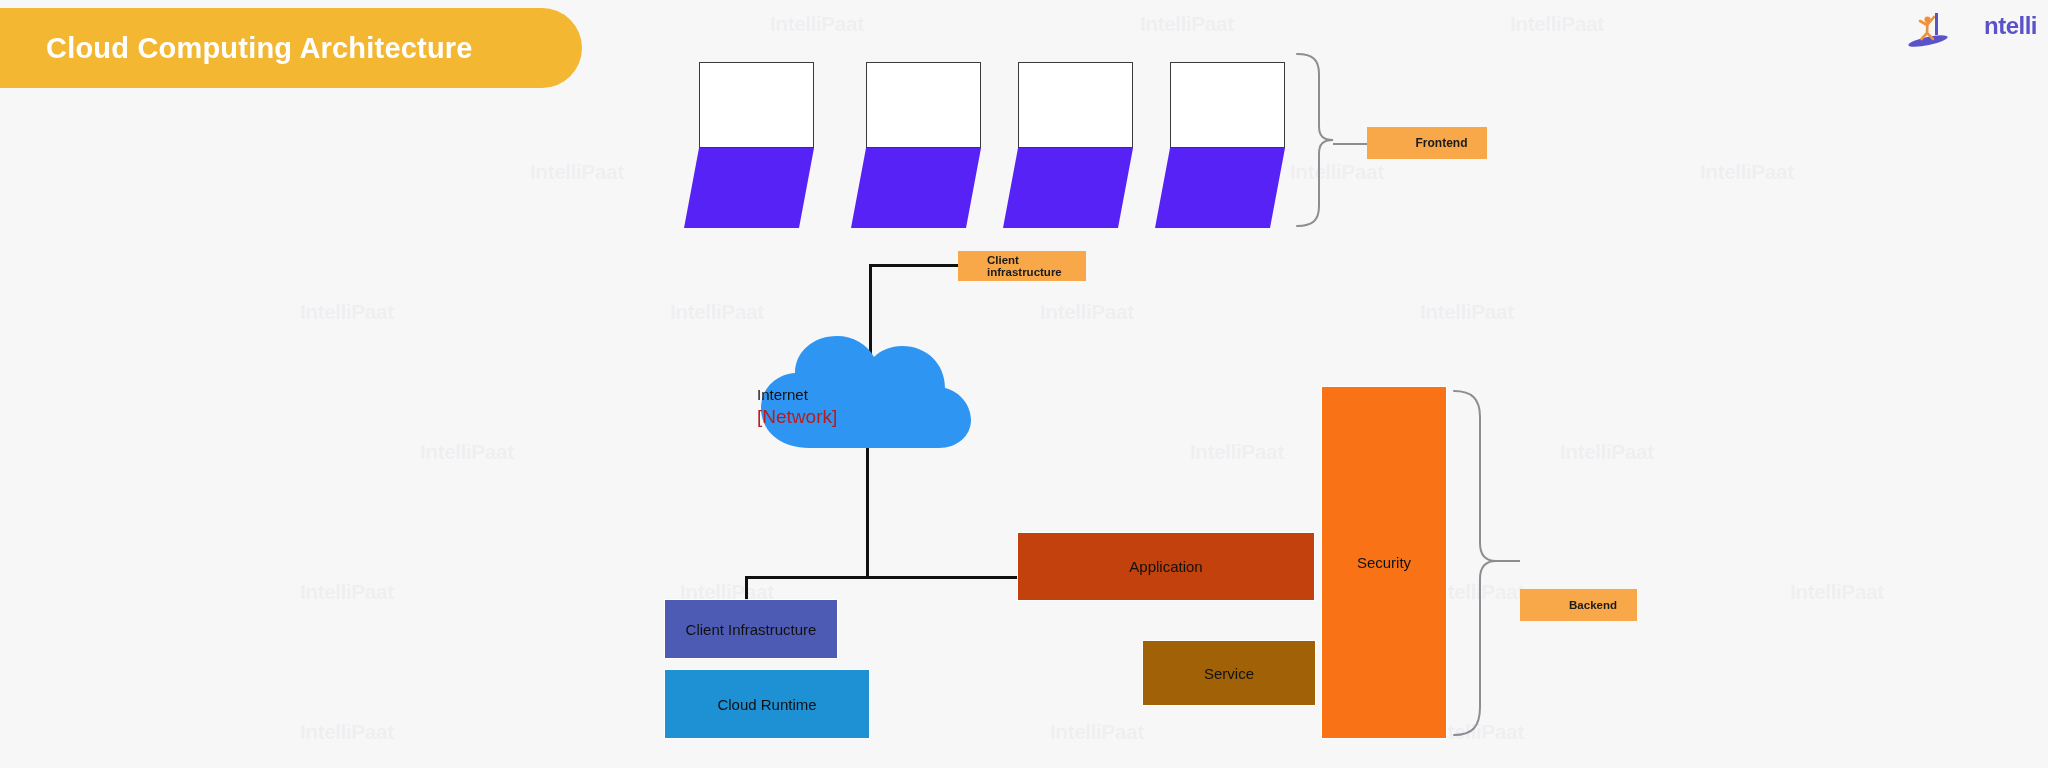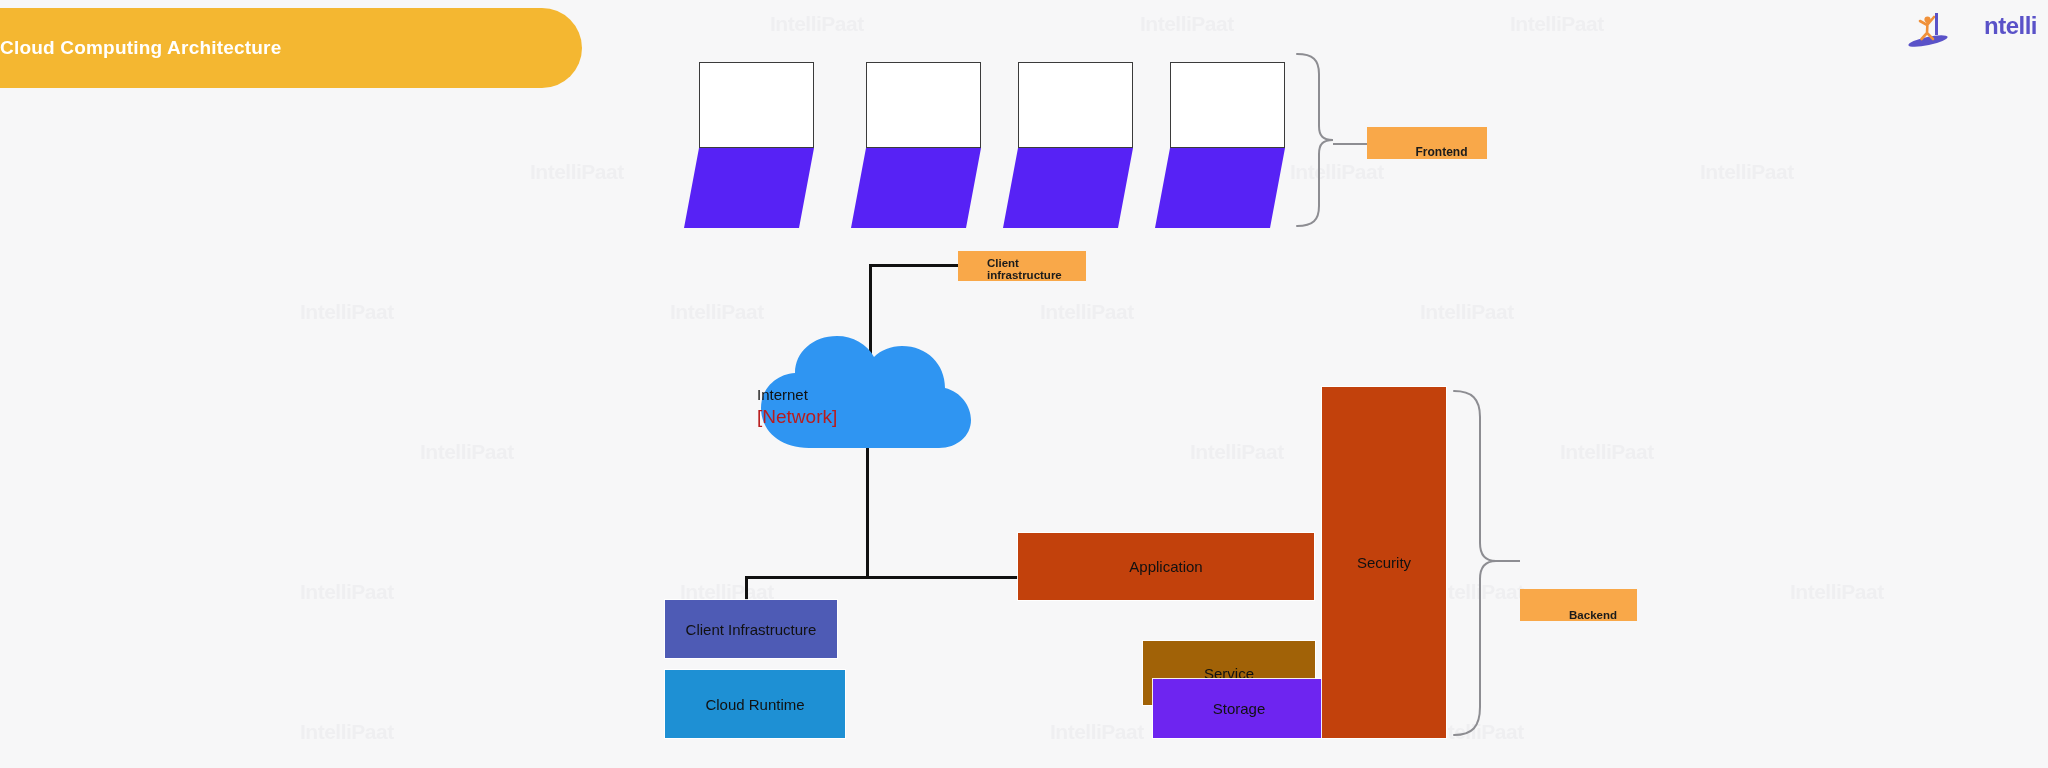--- a/index.html
+++ b/index.html
@@ -26,23 +26,24 @@
     width: 582px;
     height: 80px;
     background: #f4b731;
     border-top-right-radius: 42px;
     border-bottom-right-radius: 42px;
     display: flex;
     align-items: center;
   }
   #title-banner .title-text {
     color: #ffffff;
-    font-size: 19px;
+    font-size: 29px;
     font-weight: 600;
     letter-spacing: .2px;
+    margin-left: 46px;
     white-space: nowrap;
   }
 
   
   #logo {
     position: absolute;
     right: 16px;
     top: 8px;
     width: 126px;
     height: 42px;
@@ -90,21 +91,21 @@
     position: absolute;
     background: #111111;
   }
 
   
   .chip {
     position: absolute;
     background: #f9a849;
     box-sizing: border-box;
     display: flex;
-    align-items: flex-end;
+    align-items: center;
     justify-content: center;
     color: #1b1b1b;
     font-weight: 600;
     padding-left: 29px;
   }
 
   
   .wm {
     position: absolute;
     color: rgba(110,110,130,0.055);
@@ -217,37 +218,34 @@
 
   <div class="ln" style="left:745px; top:576px; width:273px; height:3px;"></div>
 
   <div class="ln" style="left:745px; top:576px; width:3px; height:24px;"></div>
 
 
   <div class="box shadow" style="left:665px; top:600px; width:172px; height:58px; background:#4e5bb5;">
     <span>Client Infrastructure</span>
   </div>
 
-  <div class="box shadow" style="left:665px; top:670px; width:180px; height:68px; background:#1e90d4;justify-content:center;">
+  <div class="box shadow" style="left:665px; top:670px; width:204px; height:68px; background:#1e90d4;justify-content:center;">
     <span>Cloud Runtime</span>
   </div>
 
   <div class="box shadow" style="left:1018px; top:533px; width:296px; height:67px; background:#c2410c;align-items:center;">
     <span>Application</span>
   </div>
 
   <div class="box shadow" style="left:1143px; top:641px; width:172px; height:64px; background:#a16207;">
     <span>Service</span>
   </div>
 
-  <div class="box shadow" style="left:1153px; top:679px; width:172px; height:59px; background:#6e25f0;">
-    <span>Storage</span>
-  </div>
-
-  <div class="box shadow" style="left:1322px; top:387px; width:124px; height:351px; background:#c2410c;">
+
+  <div class="box shadow" style="left:1322px; top:387px; width:124px; height:351px; background:#f97316;">
     <span>Security</span>
   </div>
 
   <svg style="position:absolute; left:1452px; top:387px;" width="58" height="352">
     <path d="M2 4 C 20 4, 28 12, 28 30 L28 156 C 28 168, 33 174, 44 174
              C 33 174, 28 180, 28 192 L28 320 C 28 340, 20 348, 2 348" stroke="#8d8d92" stroke-width="2" fill="none" stroke-linecap="round"></path>
   </svg>
   <div class="ln" style="left:1496px; top:560px; width:24px; height:2px; background:#8d8d92;"></div>
 
   <div class="chip" style="left:1520px; top:545px; width:117px; height:32px; font-size:11.5px;margin-top:44px;">

